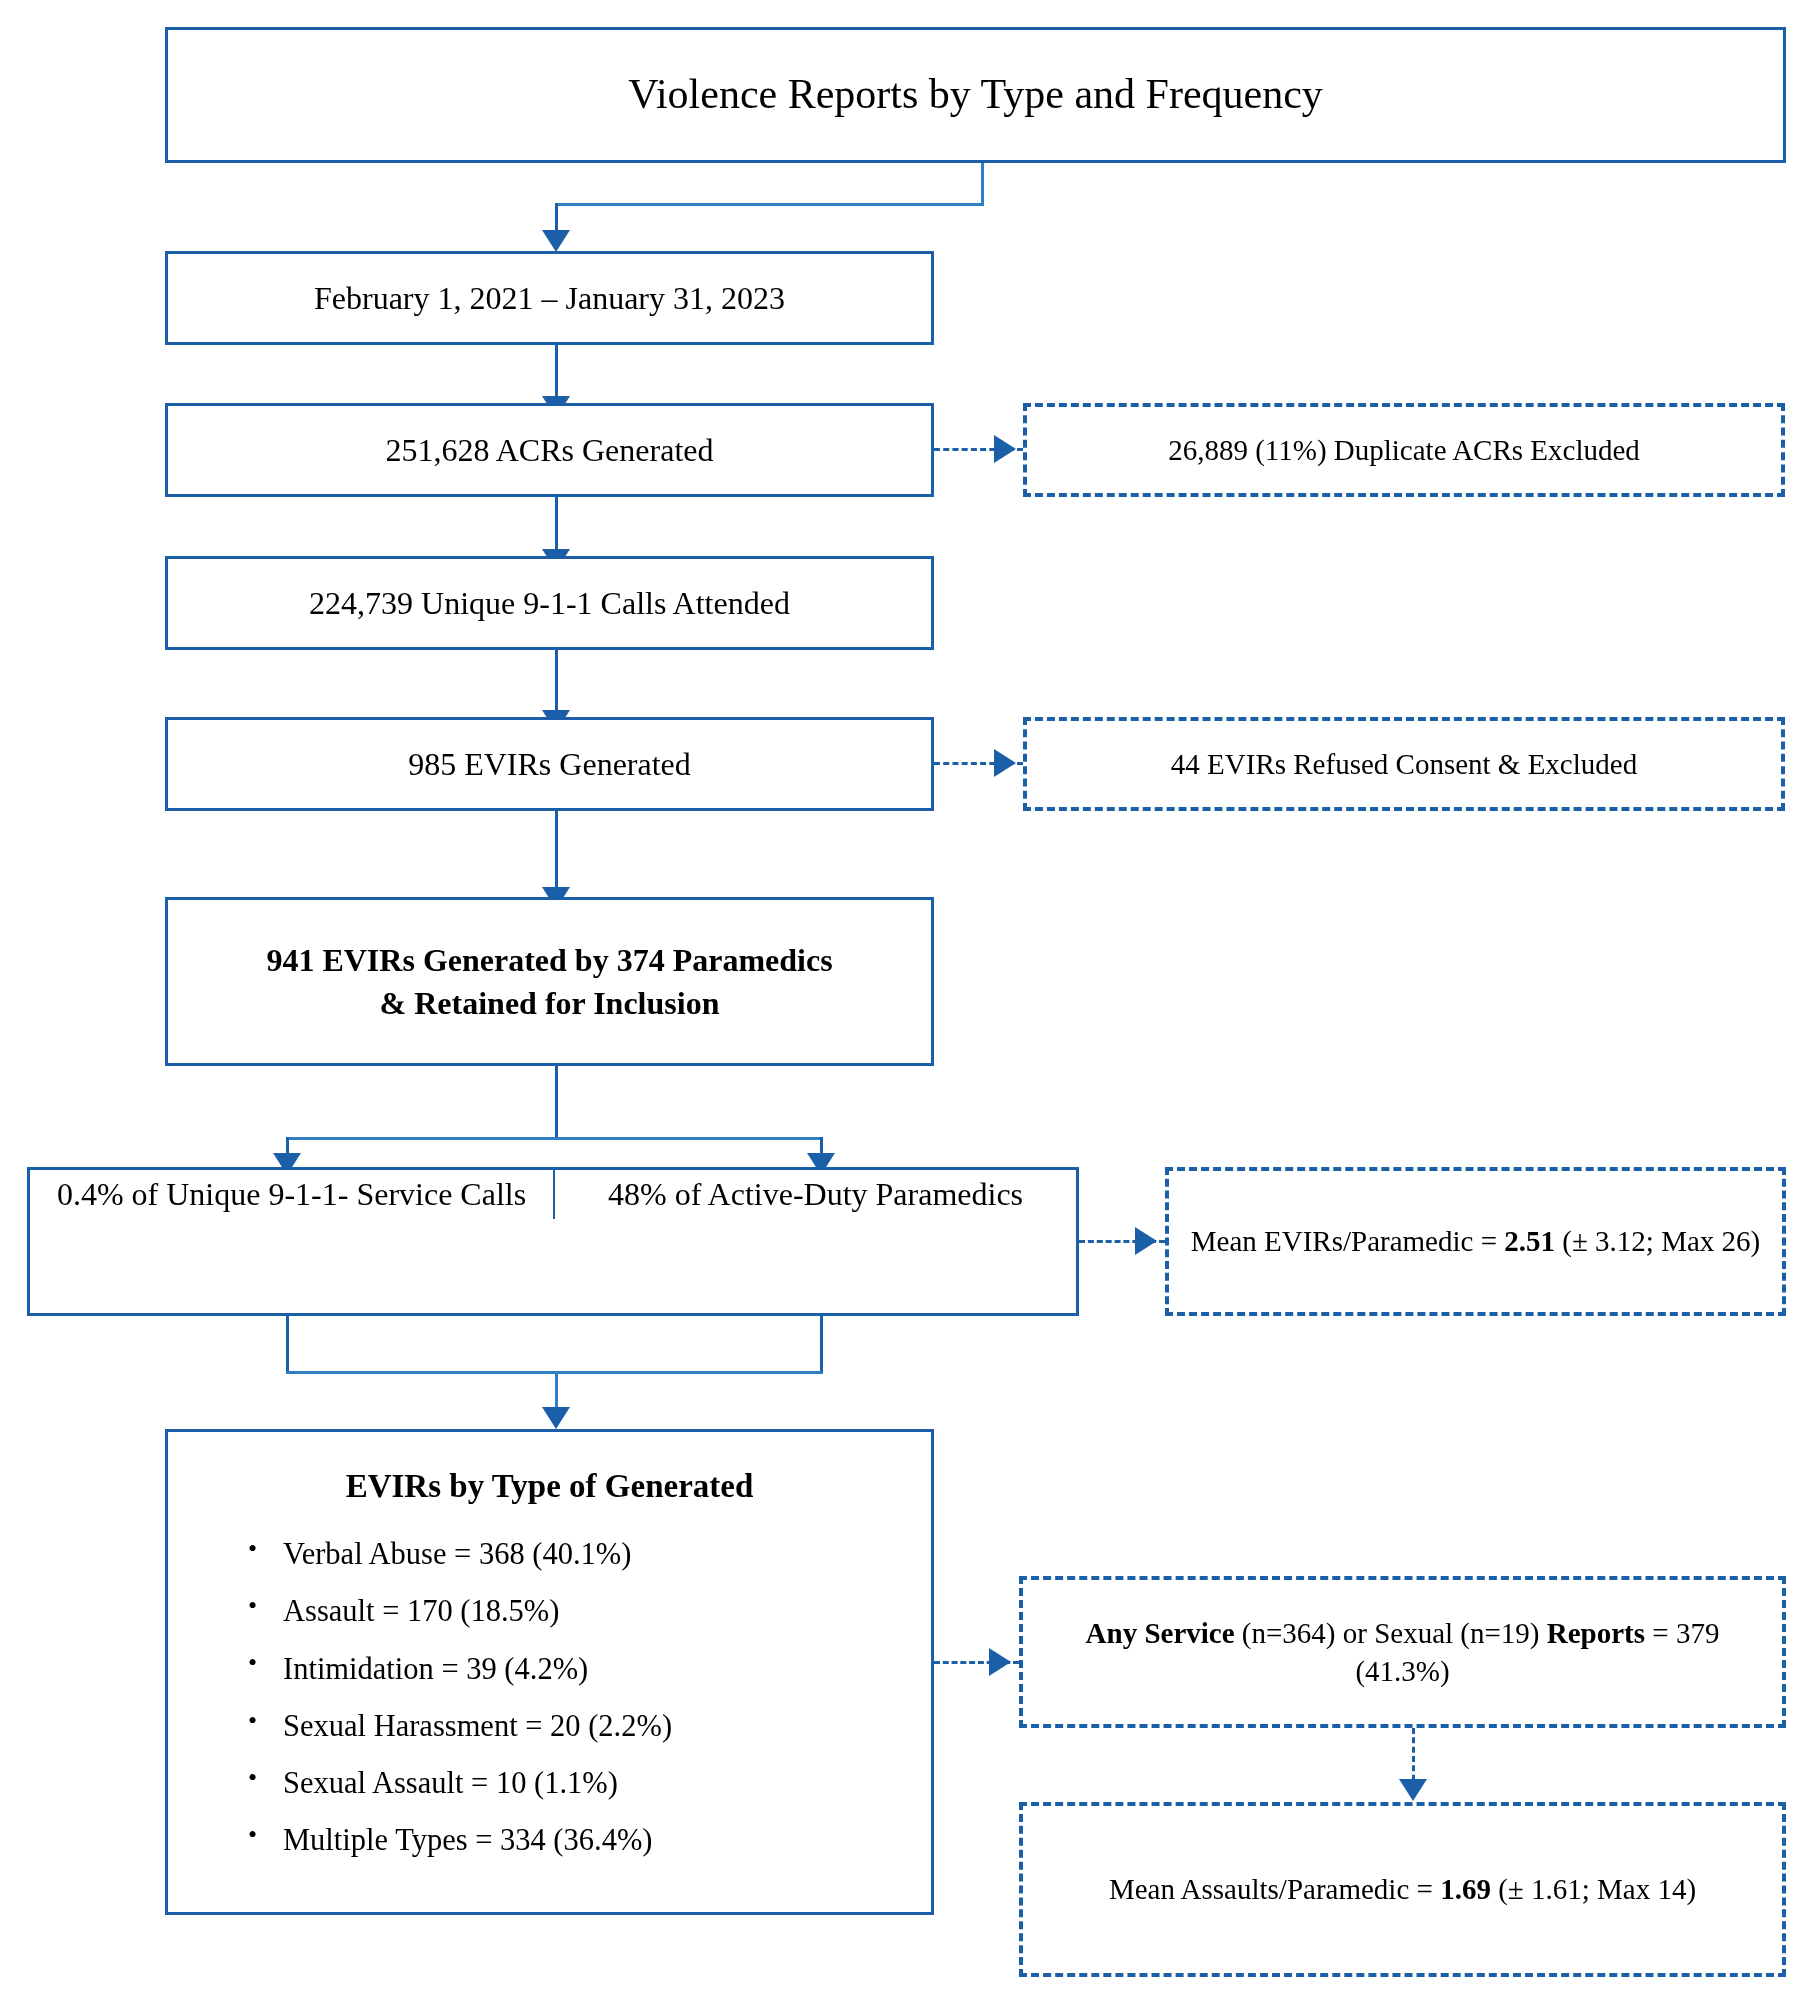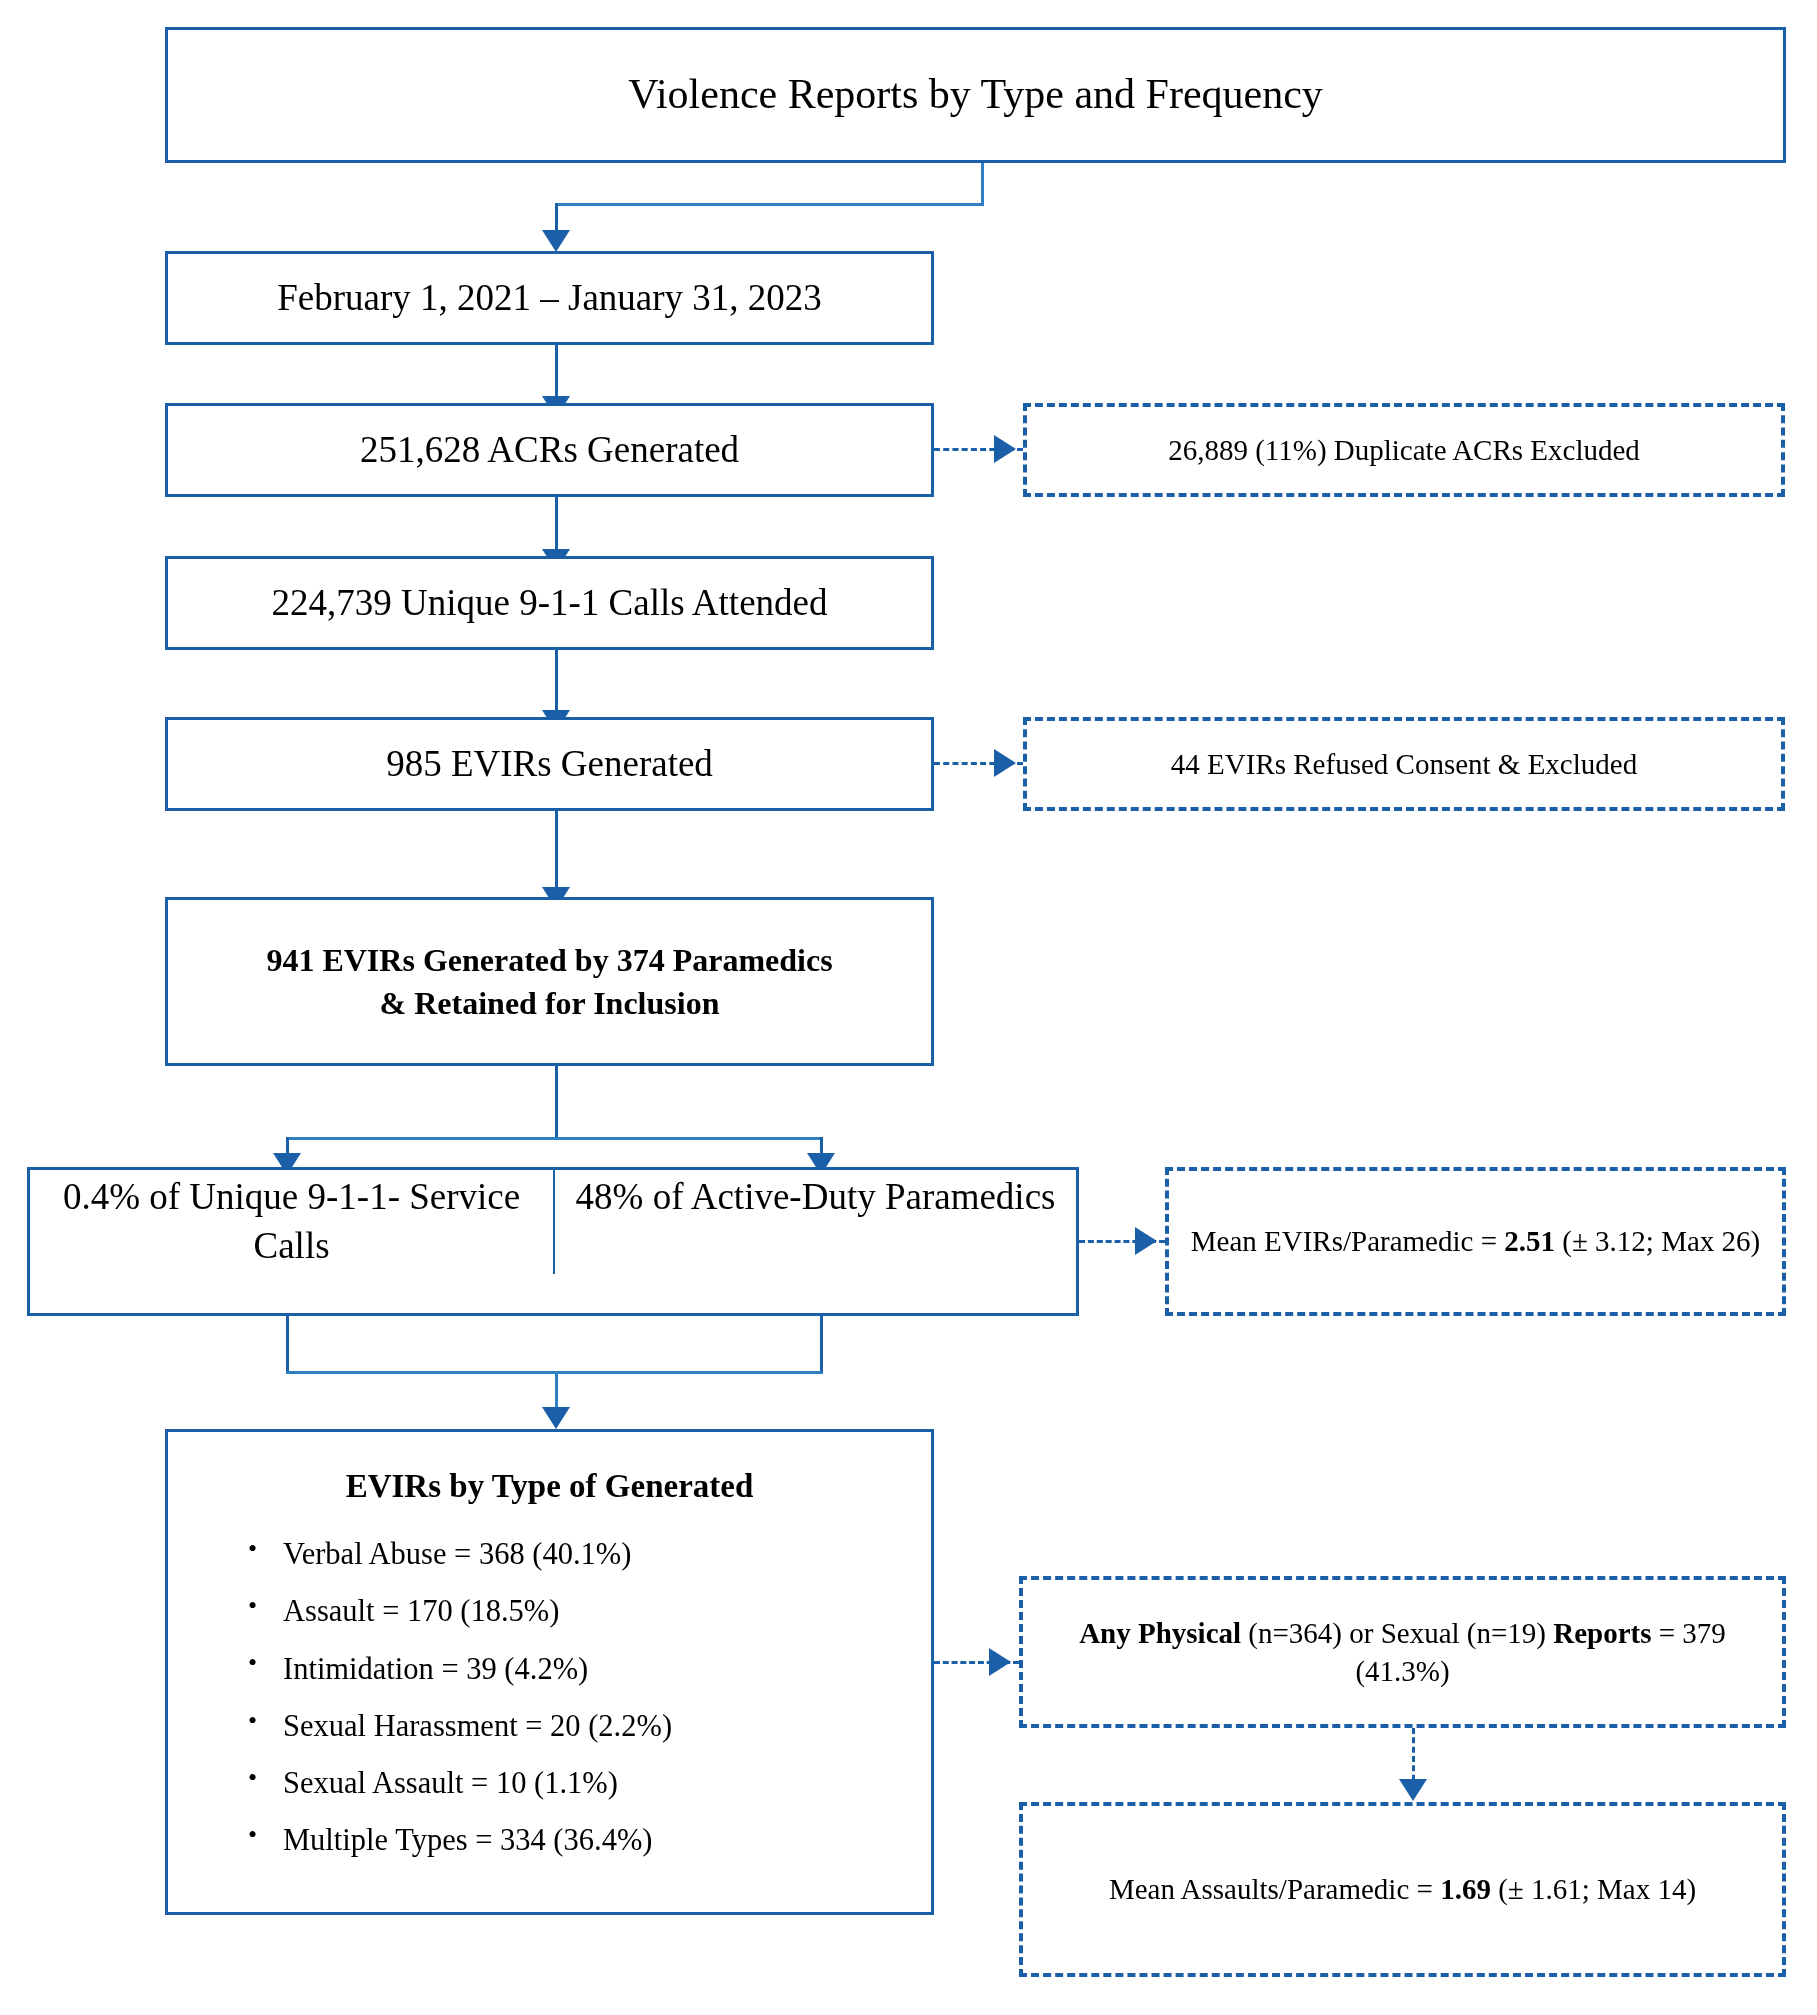--- a/index.html
+++ b/index.html
@@ -27,21 +27,21 @@
     padding:3.4px 14.7px;
   }
   .box.dashed {
     border-style:dashed;
     border-width:4px;
     text-align:center;
   }
   .box .txt { width:100%; }
 
   .fs-title  { font-size:42px; font-weight:normal; }
-  .fs-main   { font-size:37px; }
+  .fs-main   { font-size:32px; }
   .fs-main-b { font-size:32px; font-weight:bold; }
   .fs-dash   { font-size:29px; }
 
   .b { font-weight:bold; }
 
   
   .splitbox { padding:0; display:flex; align-items:flex-start; }
   .splitbox .pane {
     flex:0 0 auto;
     display:flex; align-items:center; justify-content:center;
@@ -194,21 +194,21 @@
       <li>Sexual Assault = 10 (1.1%)</li>
       <li>Multiple Types = 334 (36.4%)</li>
     </ul>
   </div>
 
   <div class="dln h" style="left:934px; top:1661px; width:85px;"></div>
   <div class="arrow-right" style="left:989px; top:1648px;"></div>
 
   <div class="box dashed fs-dash" style="left:1019px; top:1576px; width:767px; height:152px;">
     <span class="txt">
-      <span class="b">Any Physical</span><span> (n=364) or Sexual (n=19) </span><span class="b">Reports</span><span> = 379 (41.3%)</span>
+      <span class="b">Any Service</span><span> (n=364) or Sexual (n=19) </span><span class="b">Reports</span><span> = 379 (41.3%)</span>
     </span>
   </div>
 
   <div class="dln v" style="left:1412px; top:1728px; height:62px;"></div>
   <div class="arrow-down" style="left:1399px; top:1779px;"></div>
 
   <div class="box dashed fs-dash" style="left:1019px; top:1802px; width:767px; height:175px;">
     <span class="txt">
       <span>Mean Assaults/Paramedic = </span><span class="b">1.69</span><span> (± 1.61; Max 14)</span>
     </span>

